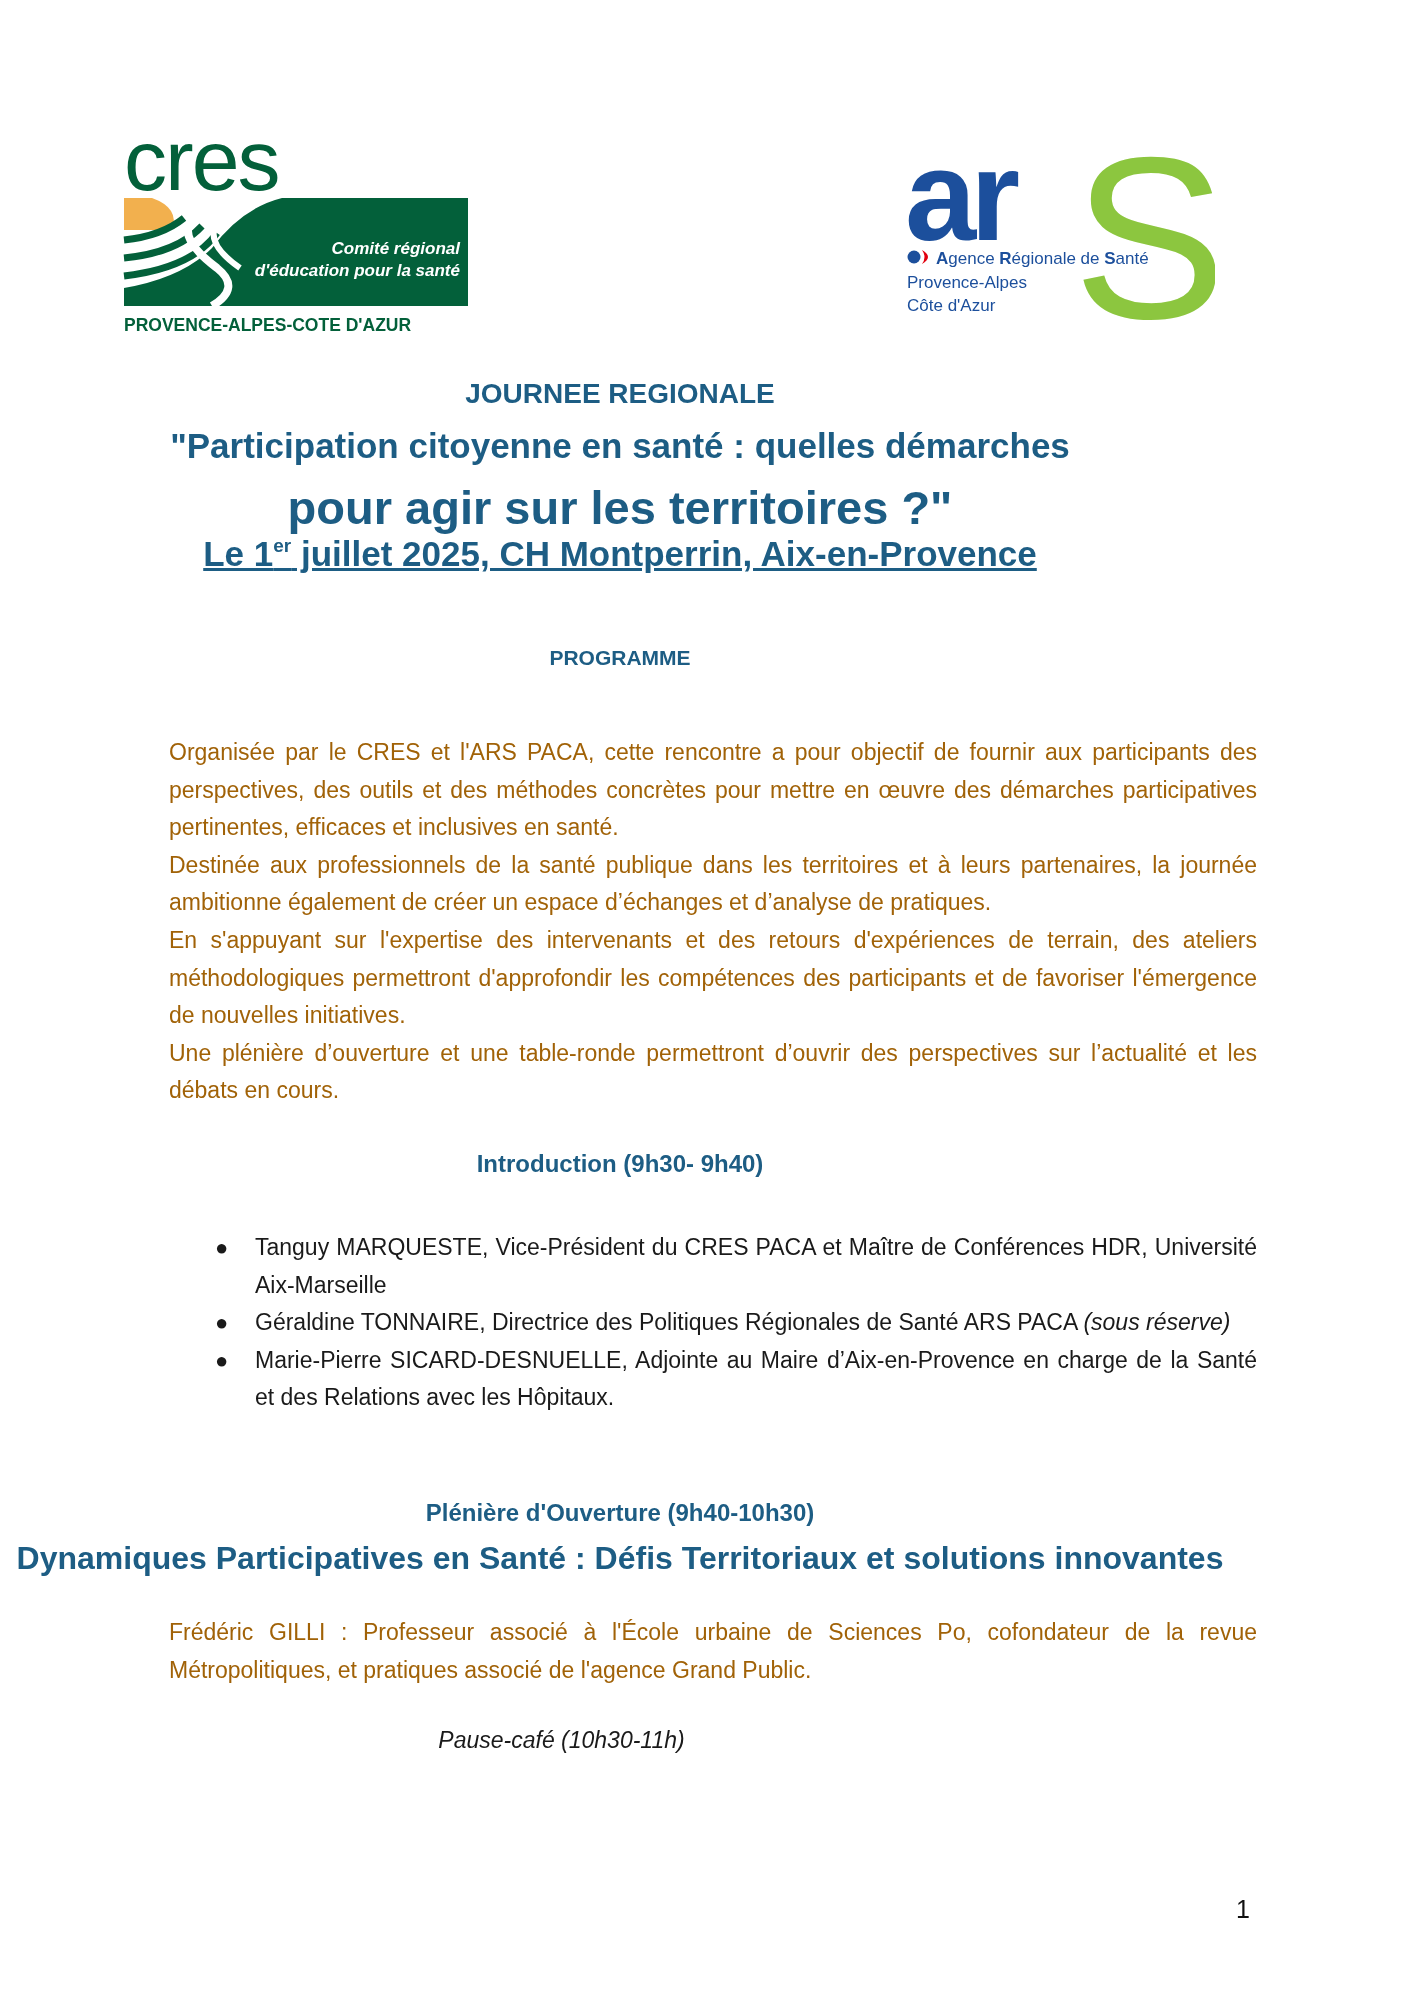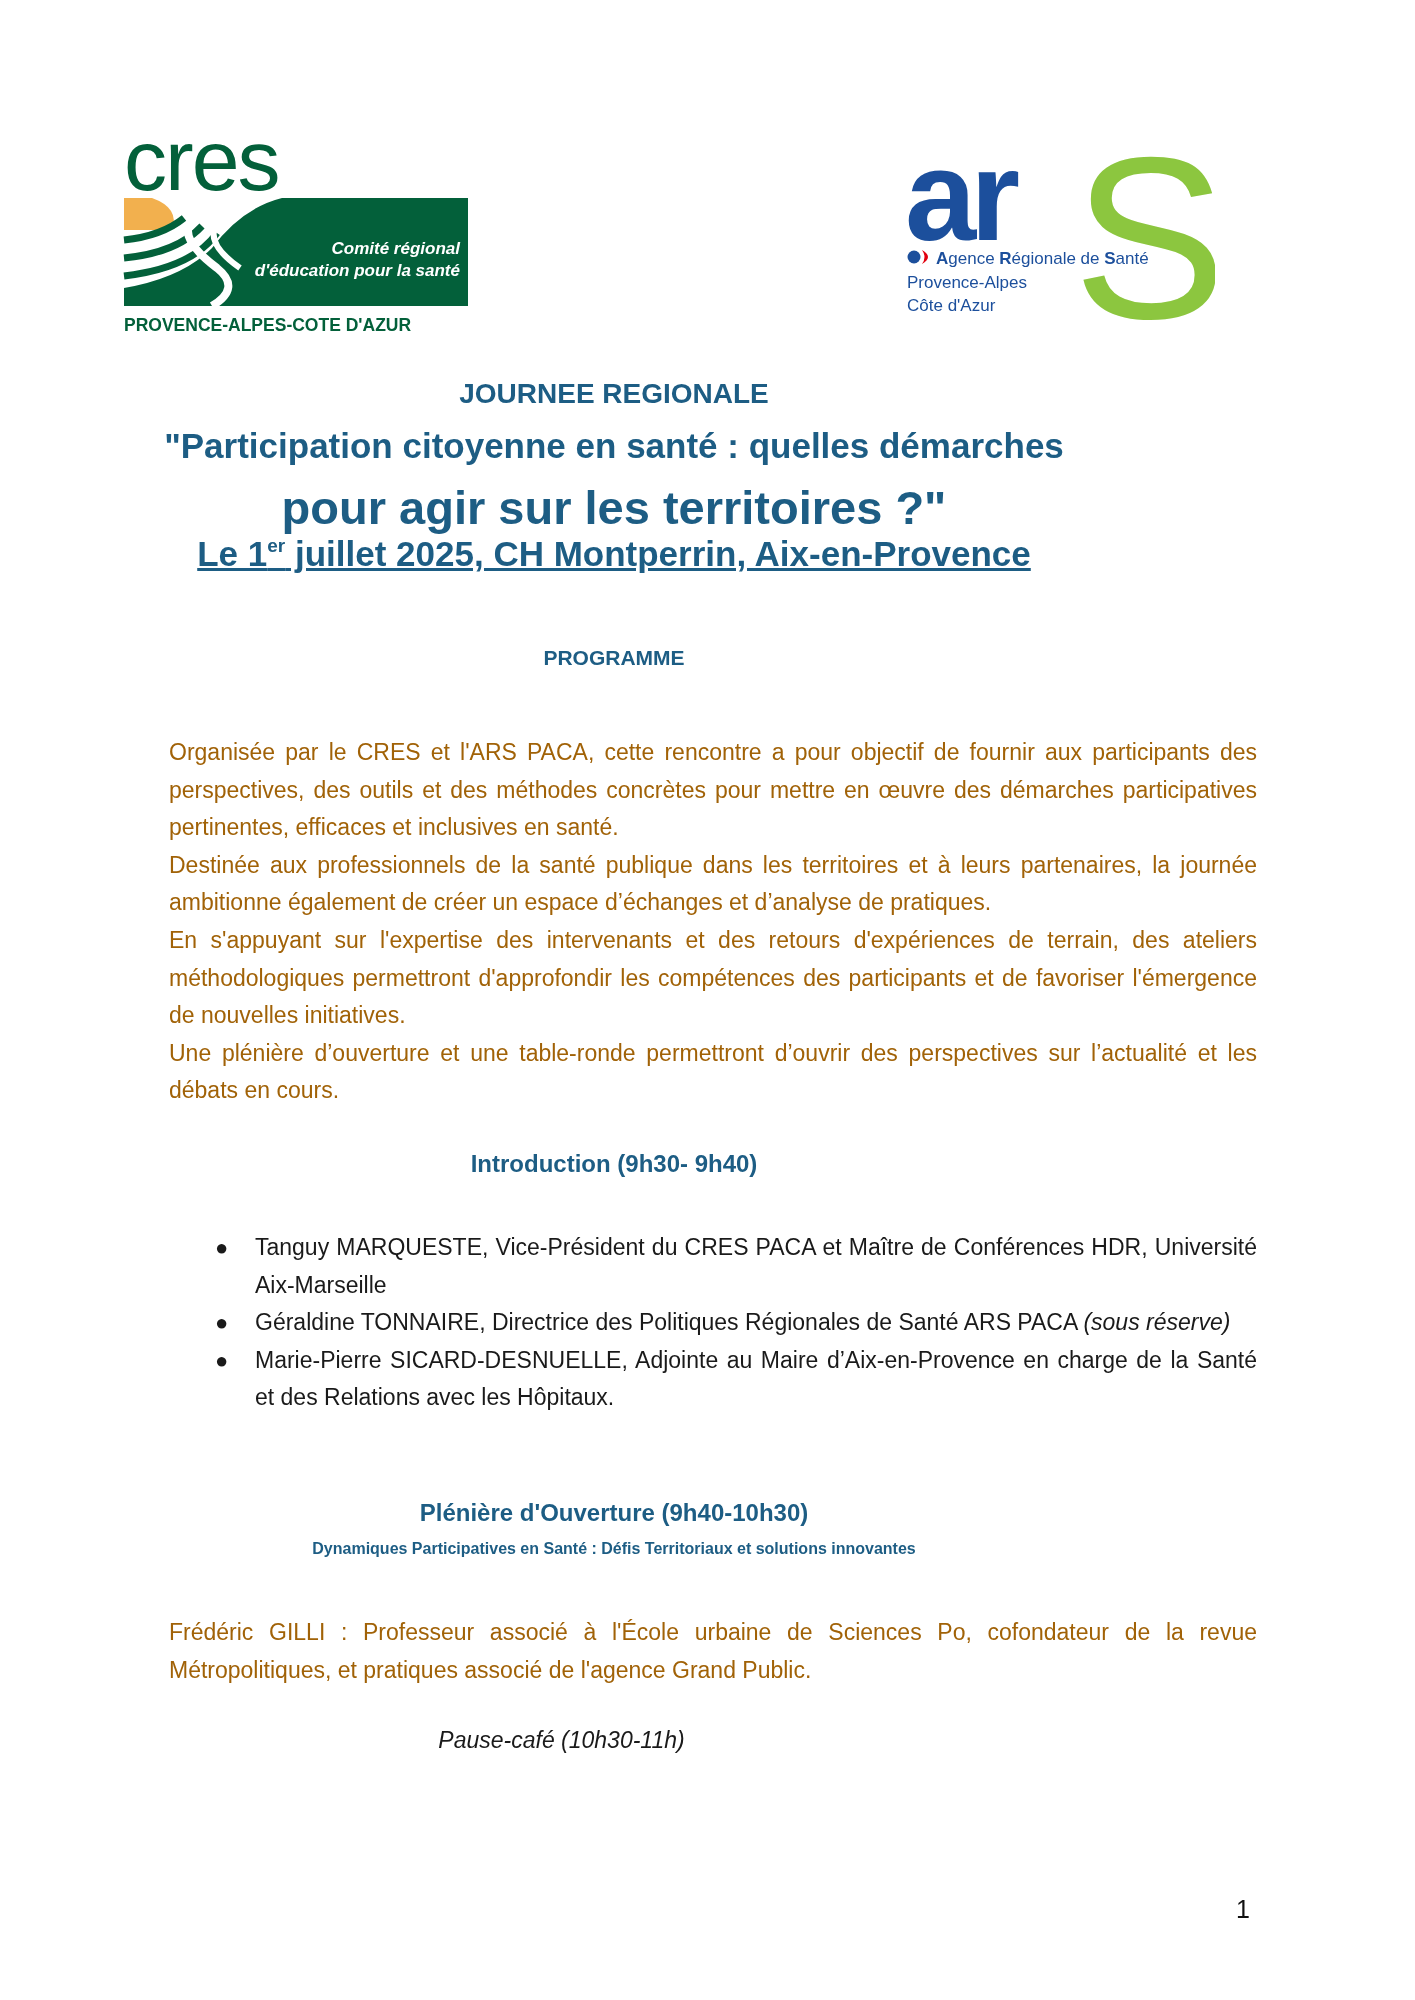--- a/index.html
+++ b/index.html
@@ -4,31 +4,31 @@
   <style>
     html, body { margin: 0; padding: 0; background: #ffffff; }
     body { width: 1415px; height: 2000px; position: relative; overflow: hidden;
            font-family: "Liberation Sans", sans-serif; color: #1a1a1a; }
 
     
     .logo-cres { position: absolute; left: 122px; top: 128px; width: 350px; height: 210px; }
     .logo-ars  { position: absolute; left: 905px; top: 140px; width: 310px; height: 185px; }
 
     
-    .hd { position: absolute; left: 2px; width: 1224px; text-align: center;
+    .hd { position: absolute; left: 8px; width: 1224px; text-align: center;
           color: #1d5d84; font-weight: bold; font-family: "Liberation Sans", sans-serif; }
     .hd-event { top: 378px; font-size: 28px; }
     .hd-t1 { top: 426px; font-size: 35px; }
     .hd-t2 { top: 480px; font-size: 47px; }
     .hd-t3 { top: 534px; font-size: 35px; text-decoration: underline; }
     .hd-t3 sup { font-size: 19px; vertical-align: 14px; line-height: 0; }
     .hd-prog { top: 646px; font-size: 21px; }
     .hd-intro { top: 1150px; font-size: 24px; }
     .hd-plen { top: 1499px; font-size: 24px; }
-    .hd-dyn  { top: 1540px; font-size: 16px; }
+    .hd-dyn  { top: 1540px; font-size: 32px; }
 
     
     .body-text { position: absolute; left: 169px; width: 1088px; font-size: 23px;
                  line-height: 37.6px; text-align: justify; color: #a16207; }
     .intro-para { top: 734px; }
     .intro-para p { margin: 0; }
 
     .speakers { position: absolute; left: 169px; width: 1088px; top: 1229px;
                 margin: 0; padding: 0; list-style: none; font-size: 23px; line-height: 37.6px; }
     .speakers li { position: relative; padding-left: 86px; text-align: justify; margin-bottom: 0; }

